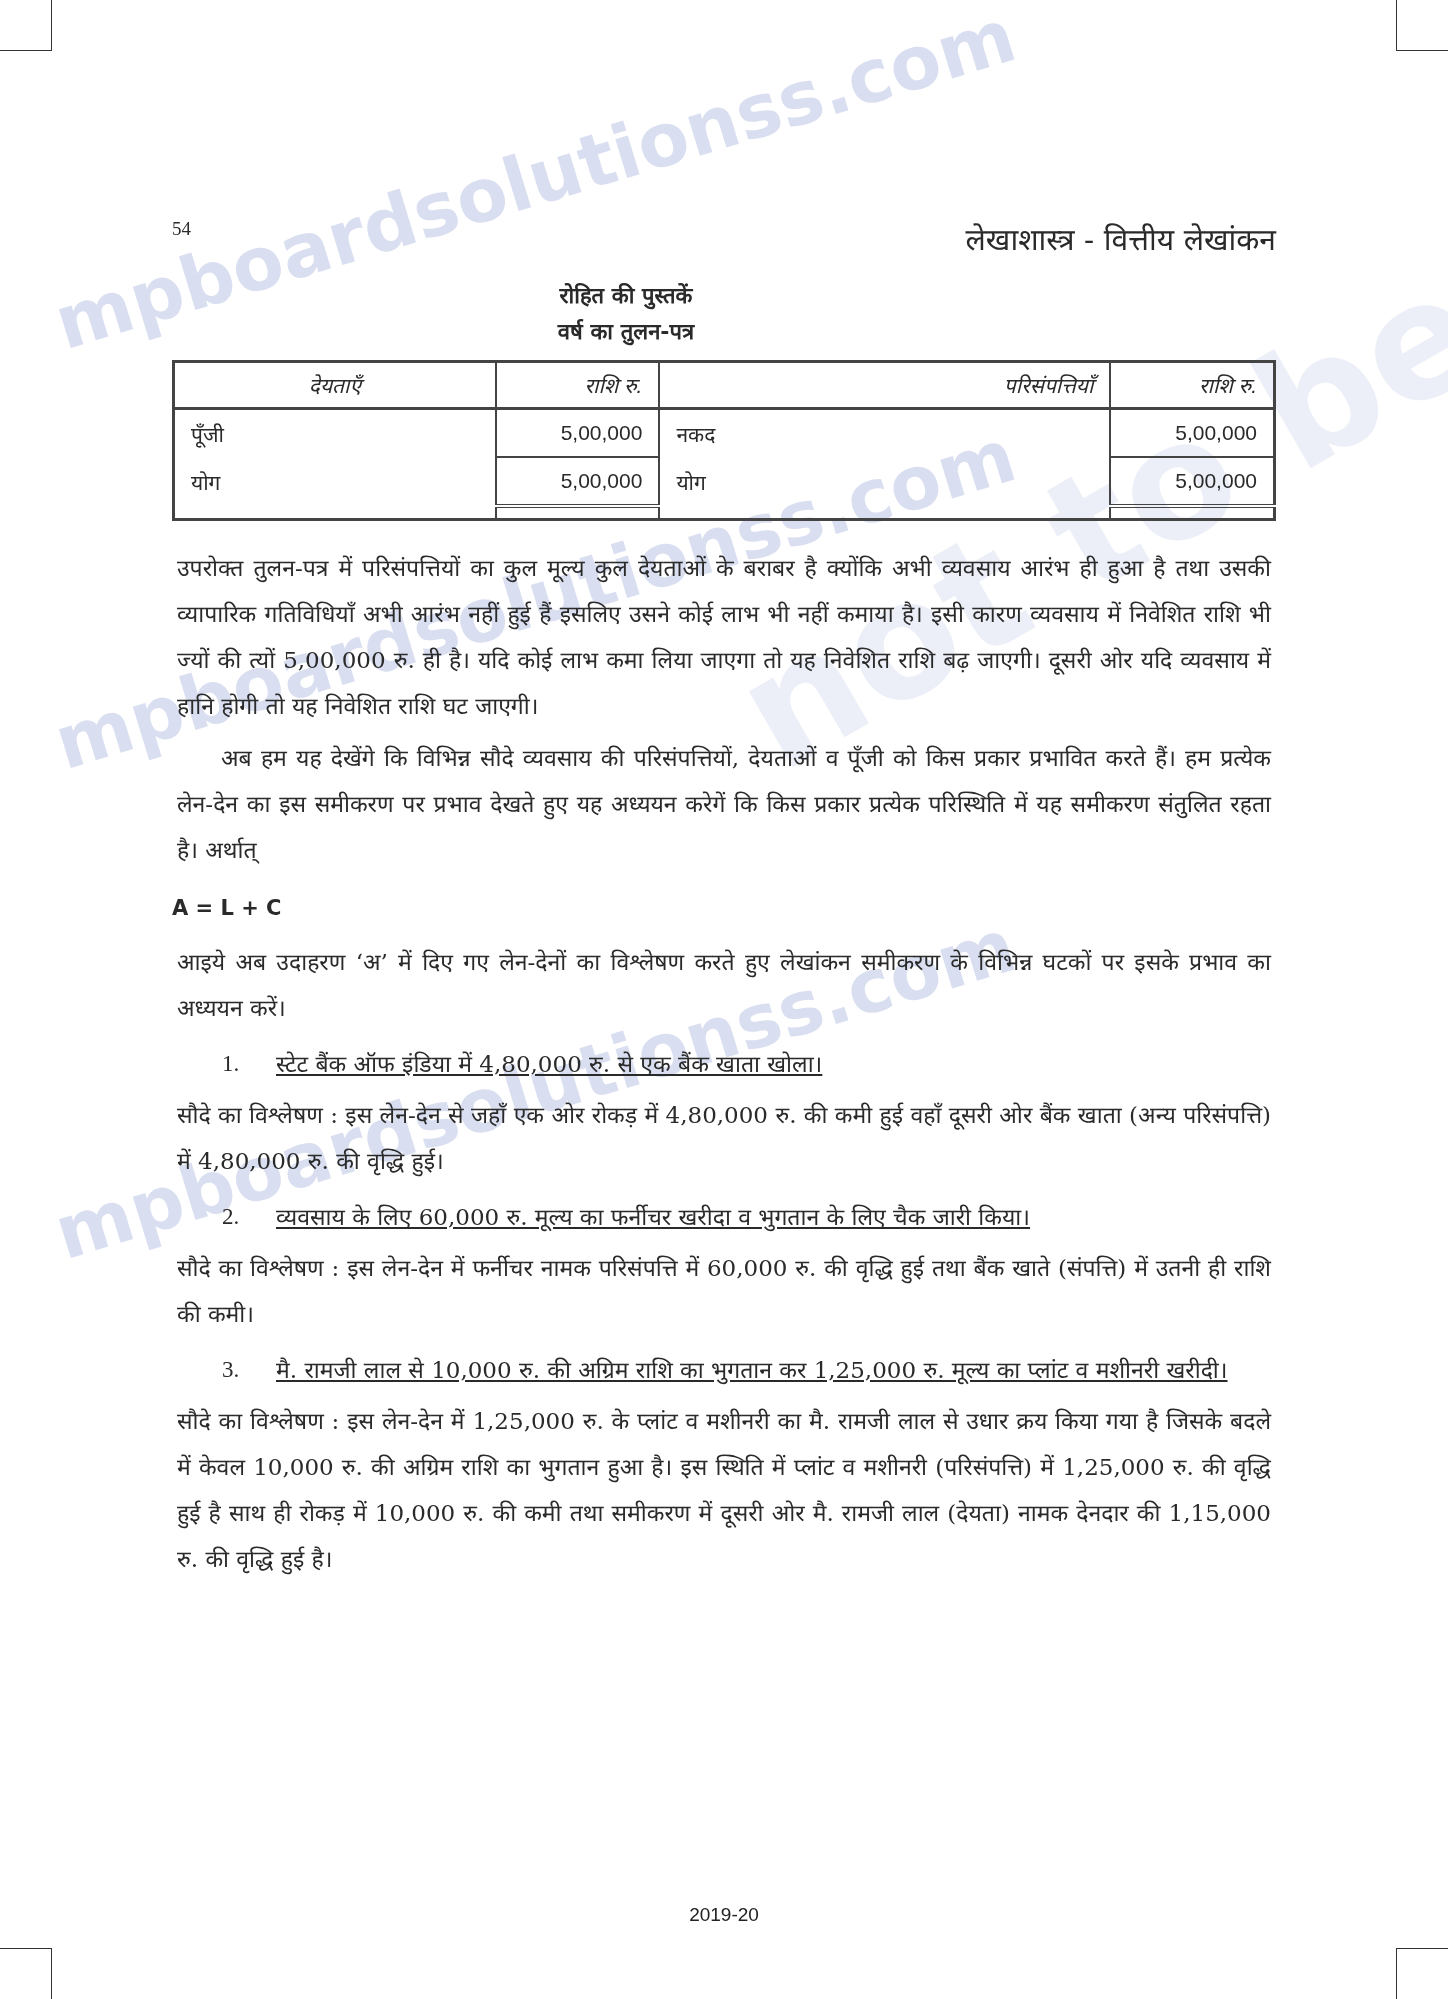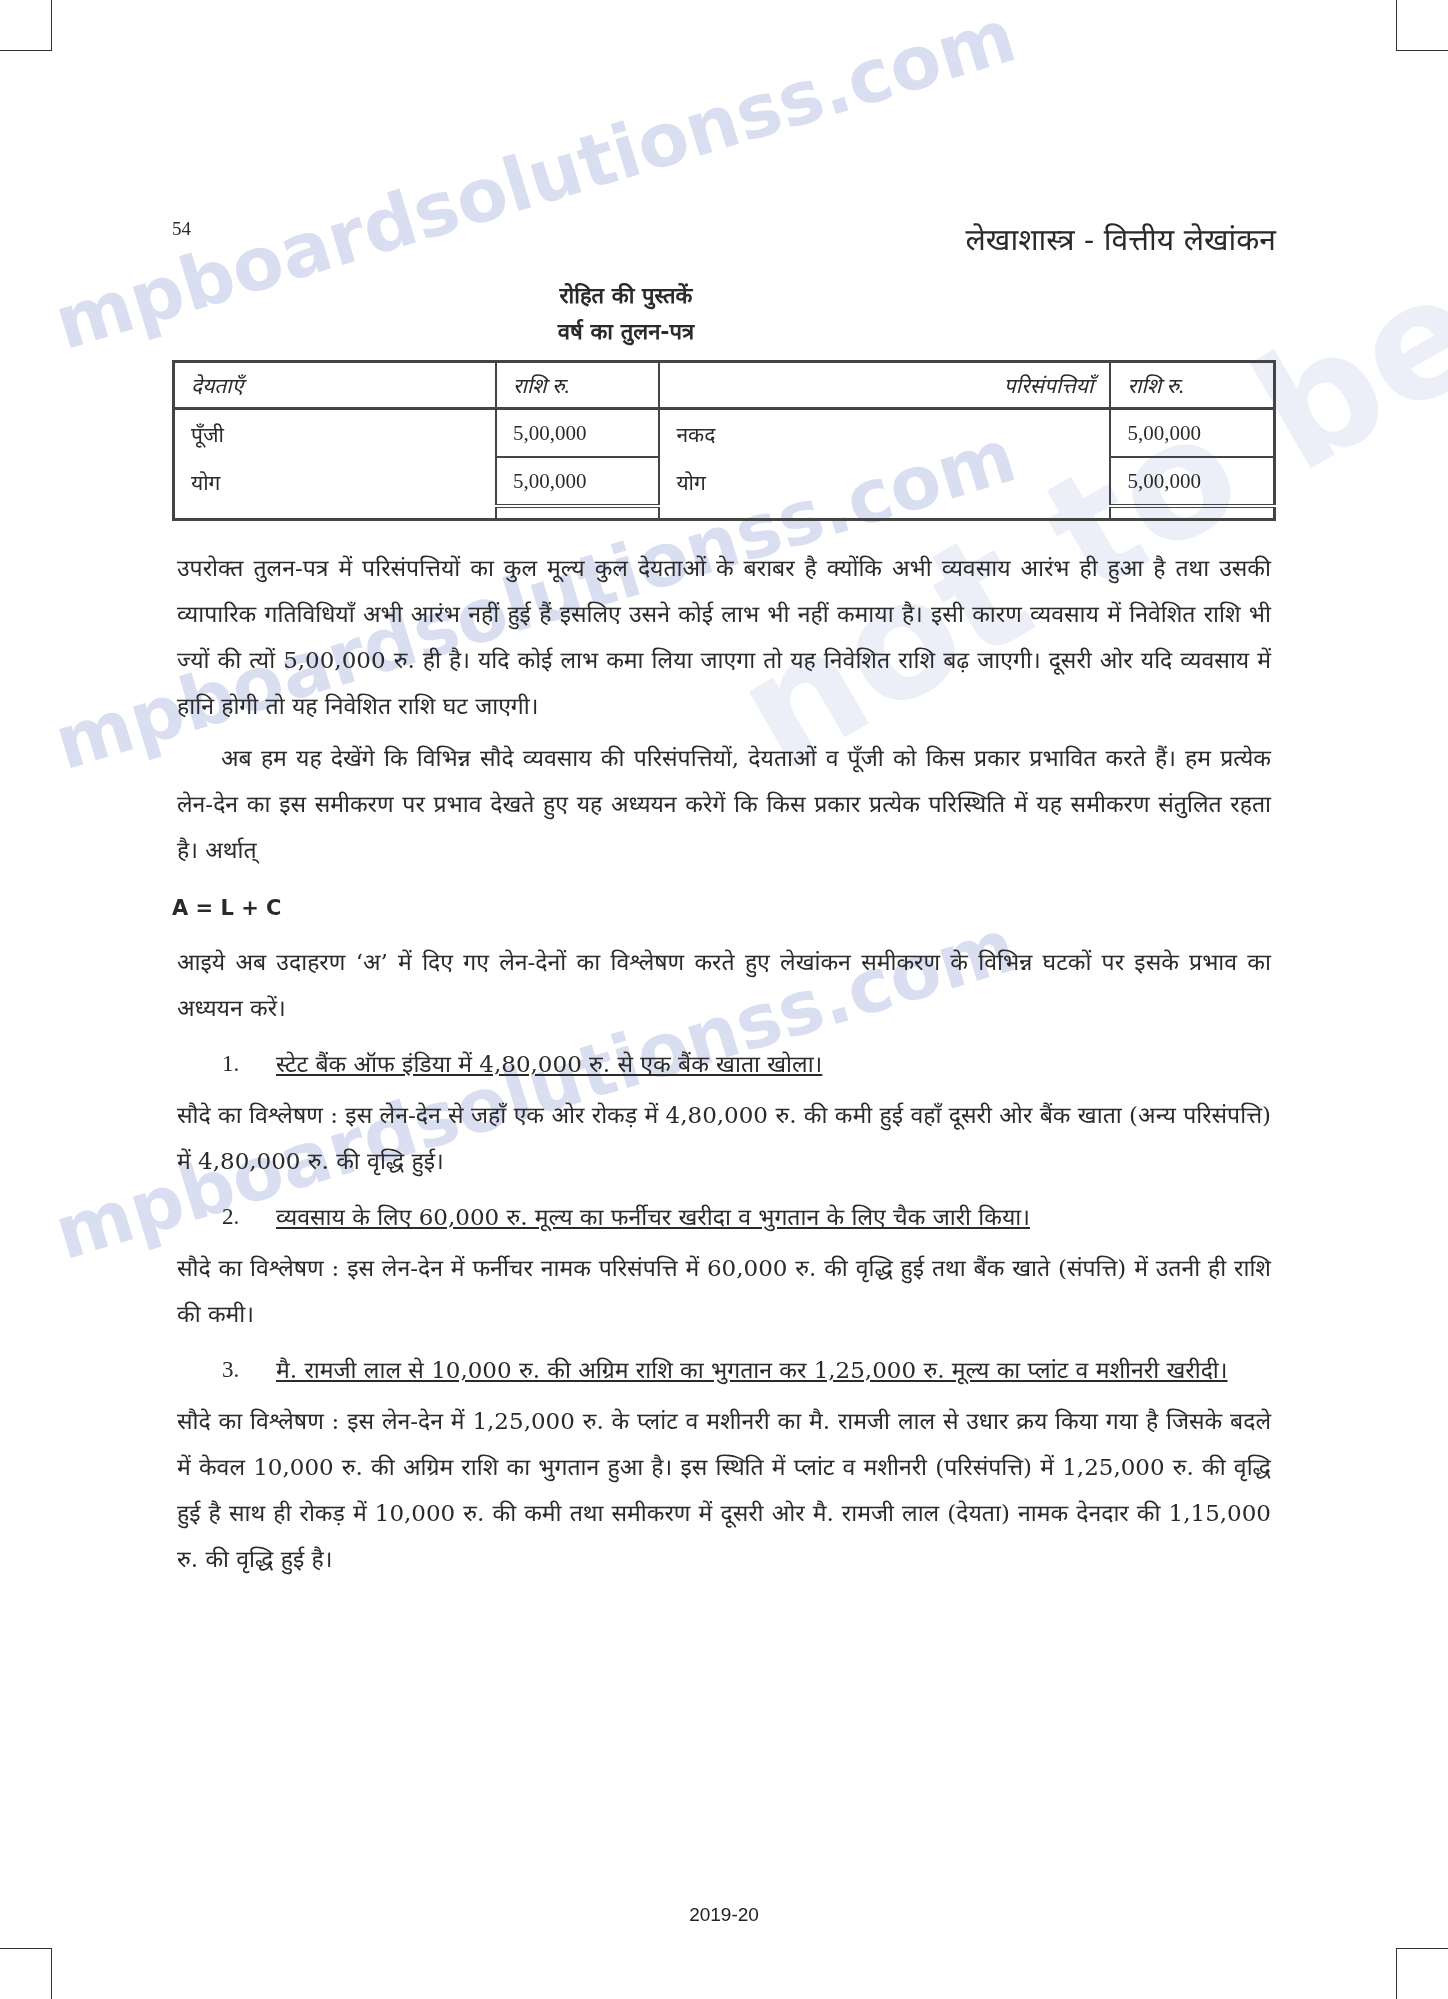--- a/index.html
+++ b/index.html
@@ -32,22 +32,22 @@
 
   .titles { position: absolute; top: 277px; left: 0; width: 1252px; text-align: center; z-index: 1; }
   .titles div { font-size: 22px; font-weight: bold; line-height: 36px; }
 
   table.bs {
     position: absolute; top: 360px; left: 172px; width: 1104px; border-collapse: collapse;
     font-size: 21px; z-index: 1; border: 3px solid #444;
   }
   table.bs td, table.bs th { border-left: 2px solid #444; border-right: 2px solid #444; padding: 0 16px; height: 46px; }
   table.bs th { font-weight: normal; font-style: italic; border-bottom: 3px solid #444; height: 44px; text-align: left; }
-  table.bs th.amt, table.bs td.amt { text-align: left; font-family: Liberation Serif, serif; }
-  table.bs .c1 { width: 290px; } table.bs .c2 { width: 130px; } table.bs .c3 { width: 420px; text-align: right; } table.bs .c4 { width: 130px; }
+  table.bs th.amt, table.bs td.amt { text-align: right; font-family: Liberation Sans, sans-serif; }
+  table.bs .c1 { width: 290px; text-align: center; } table.bs .c2 { width: 130px; } table.bs .c3 { width: 420px; text-align: right; } table.bs .c4 { width: 130px; }
   td.amt-sub { border-bottom: 2px solid #444; }
   td.amt-total { border-bottom: 4px double #444; }
   tr.spacer td { height: 10px; }
 
   .body { position: absolute; top: 540px; left: 172px; width: 1104px; font-size: 23px; line-height: 46px; z-index: 1; text-align: justify; }
   .body p { margin: 5px; }
   .indent { text-indent: 44px; }
   .eq { text-align: left; font-family: "DejaVu Sans", sans-serif; font-weight: bold; font-size: 21px; margin: 12px 0 8px 0 !important; }
   .item { display: flex; margin-top: 10px; }
   .item .num { width: 54px; padding-left: 50px; flex: none; font-family: "Liberation Serif", serif; }

